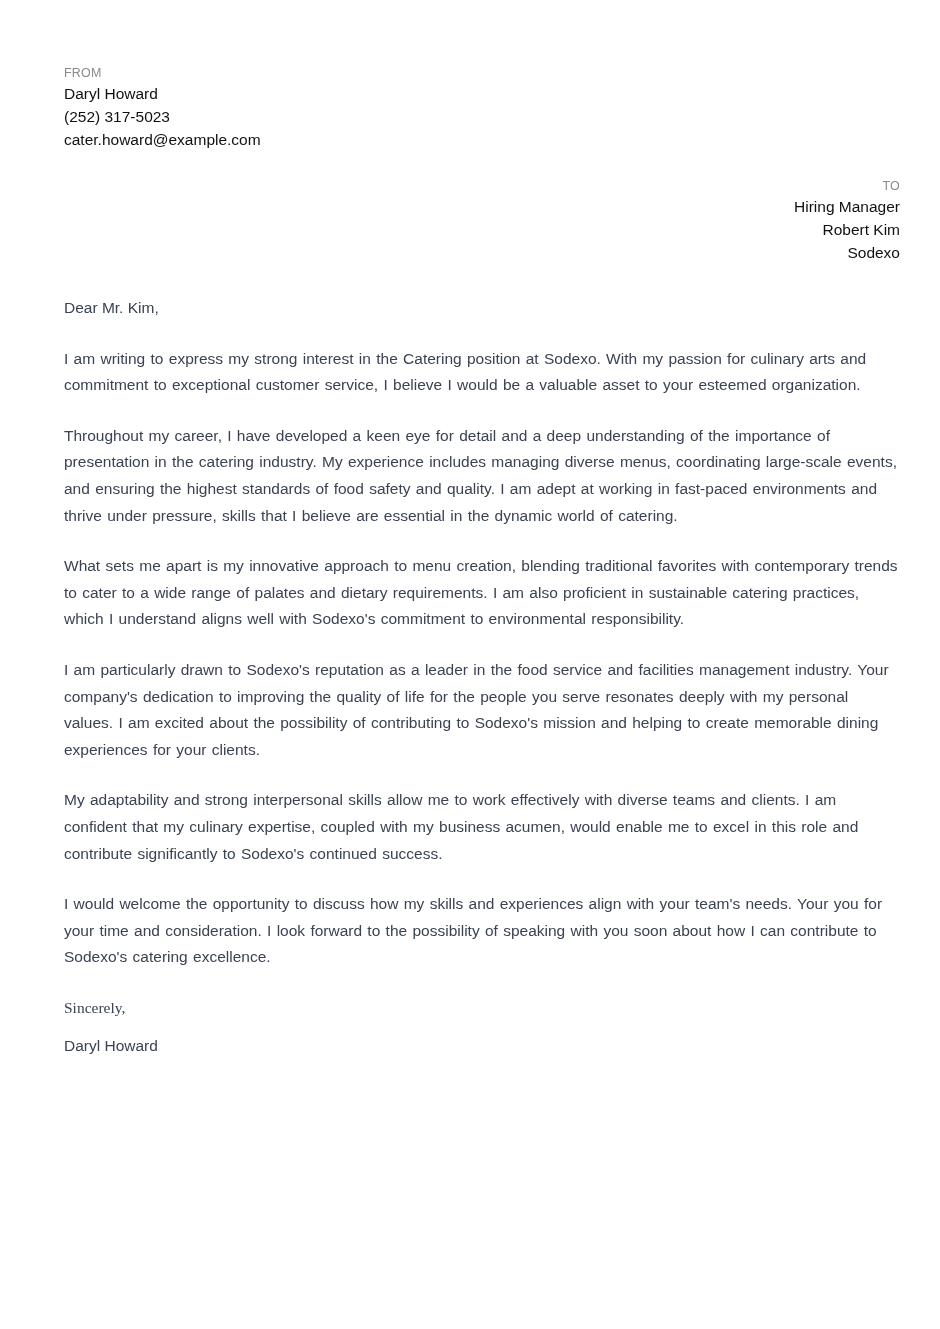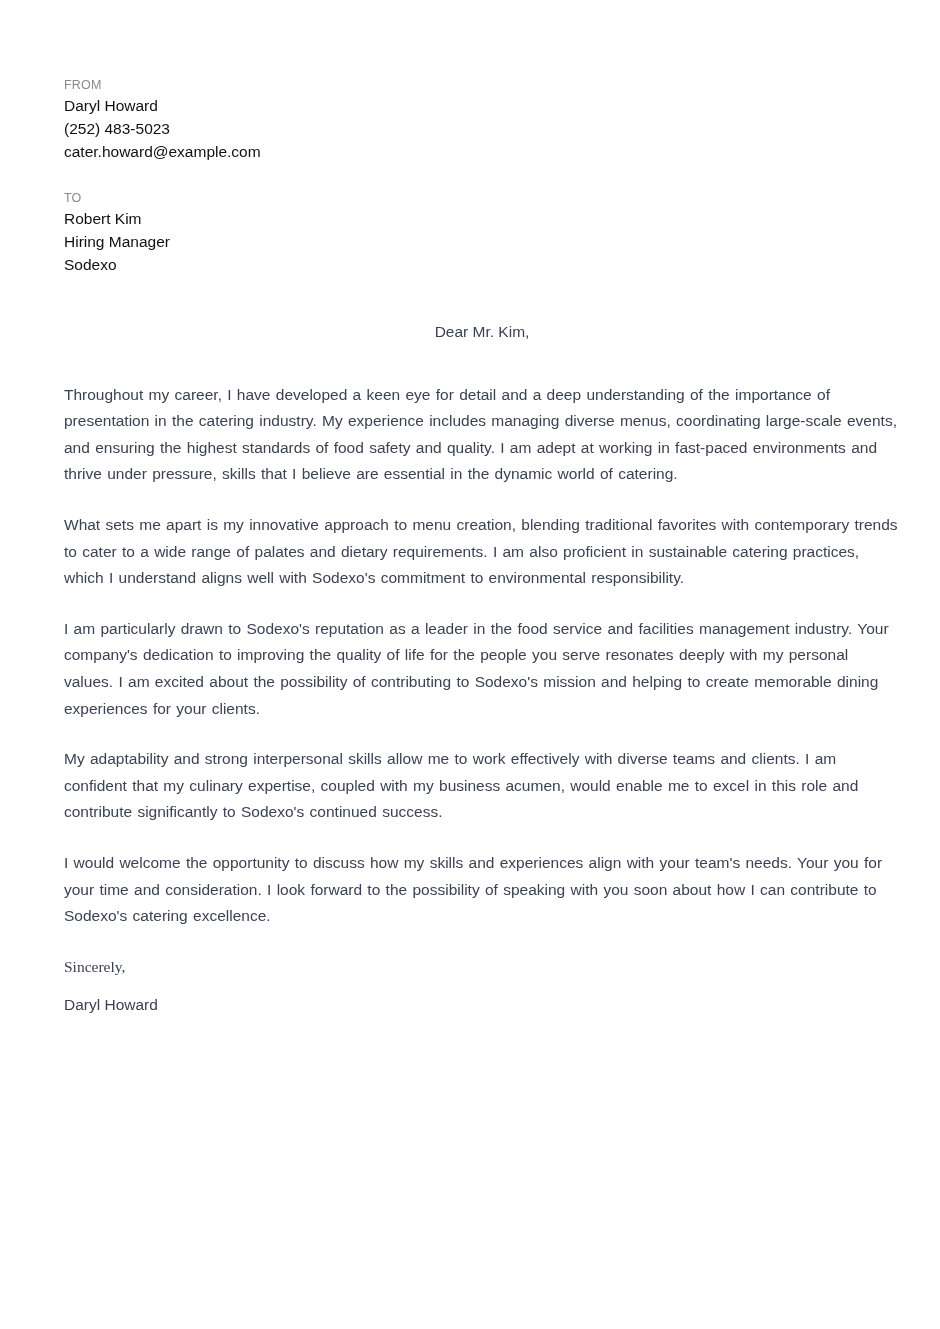--- a/index.html
+++ b/index.html
@@ -10,73 +10,74 @@
     body {
       width: 940px;
       height: 1329px;
       position: relative;
       overflow: hidden;
       font-family: "Liberation Sans", "DejaVu Sans", sans-serif;
     }
     .page {
       position: absolute;
       left: 64px;
-      top: 76px;
+      top: 64px;
       width: 836px;
     }
     .block-label {
       font-size: 12.5px;
       color: #8a8a8a;
       letter-spacing: 0.2px;
       line-height: 18px;
       height: 18px;
     }
     .block-line {
       font-size: 15.5px;
       color: #111111;
       line-height: 23px;
       height: 23px;
       white-space: nowrap;
     }
     .from-block { margin-bottom: 26px; }
-    .to-block { margin-bottom: 43px; }
+    .to-block { margin-bottom: 31px; text-align: right; }
     .letter {
       color: #3b4252;
       font-size: 15.5px;
       line-height: 26.6px;
     }
-    .salutation { margin: 0 0 36px 0; text-align: center; }
+    .salutation { margin: 0 0 24px 0; }
     .para {
       margin: 0 0 24px 0;
       word-spacing: 1px;
     }
     .closing { margin: 0 0 12px 0; font-family: Liberation Serif, serif; }
     .signature { margin: 0; }
   </style>
 </head>
 <body>
 
 <div class="page">
 
   <div class="from-block">
     <div class="block-label">FROM</div>
     <div class="block-line">Daryl Howard</div>
-    <div class="block-line">(252) 483-5023</div>
+    <div class="block-line">(252) 317-5023</div>
     <div class="block-line">cater.howard@example.com</div>
   </div>
 
   <div class="to-block">
     <div class="block-label">TO</div>
+    <div class="block-line">Hiring Manager</div>
     <div class="block-line">Robert Kim</div>
-    <div class="block-line">Hiring Manager</div>
     <div class="block-line">Sodexo</div>
   </div>
 
   <div class="letter">
     <p class="salutation">Dear Mr. Kim,</p>
+    <p class="para">I am writing to express my strong interest in the Catering position at Sodexo. With my passion for culinary arts and commitment to exceptional customer service, I believe I would be a valuable asset to your esteemed organization.</p>
     <p class="para">Throughout my career, I have developed a keen eye for detail and a deep understanding of the importance of presentation in the catering industry. My experience includes managing diverse menus, coordinating large-scale events, and ensuring the highest standards of food safety and quality. I am adept at working in fast-paced environments and thrive under pressure, skills that I believe are essential in the dynamic world of catering.</p>
     <p class="para">What sets me apart is my innovative approach to menu creation, blending traditional favorites with contemporary trends to cater to a wide range of palates and dietary requirements. I am also proficient in sustainable catering practices, which I understand aligns well with Sodexo's commitment to environmental responsibility.</p>
     <p class="para">I am particularly drawn to Sodexo's reputation as a leader in the food service and facilities management industry. Your company's dedication to improving the quality of life for the people you serve resonates deeply with my personal values. I am excited about the possibility of contributing to Sodexo's mission and helping to create memorable dining experiences for your clients.</p>
     <p class="para">My adaptability and strong interpersonal skills allow me to work effectively with diverse teams and clients. I am confident that my culinary expertise, coupled with my business acumen, would enable me to excel in this role and contribute significantly to Sodexo's continued success.</p>
     <p class="para">I would welcome the opportunity to discuss how my skills and experiences align with your team's needs. Your you for your time and consideration. I look forward to the possibility of speaking with you soon about how I can contribute to Sodexo's catering excellence.</p>
     <p class="closing">Sincerely,</p>
     <p class="signature">Daryl Howard</p>
   </div>
 
 </div>

